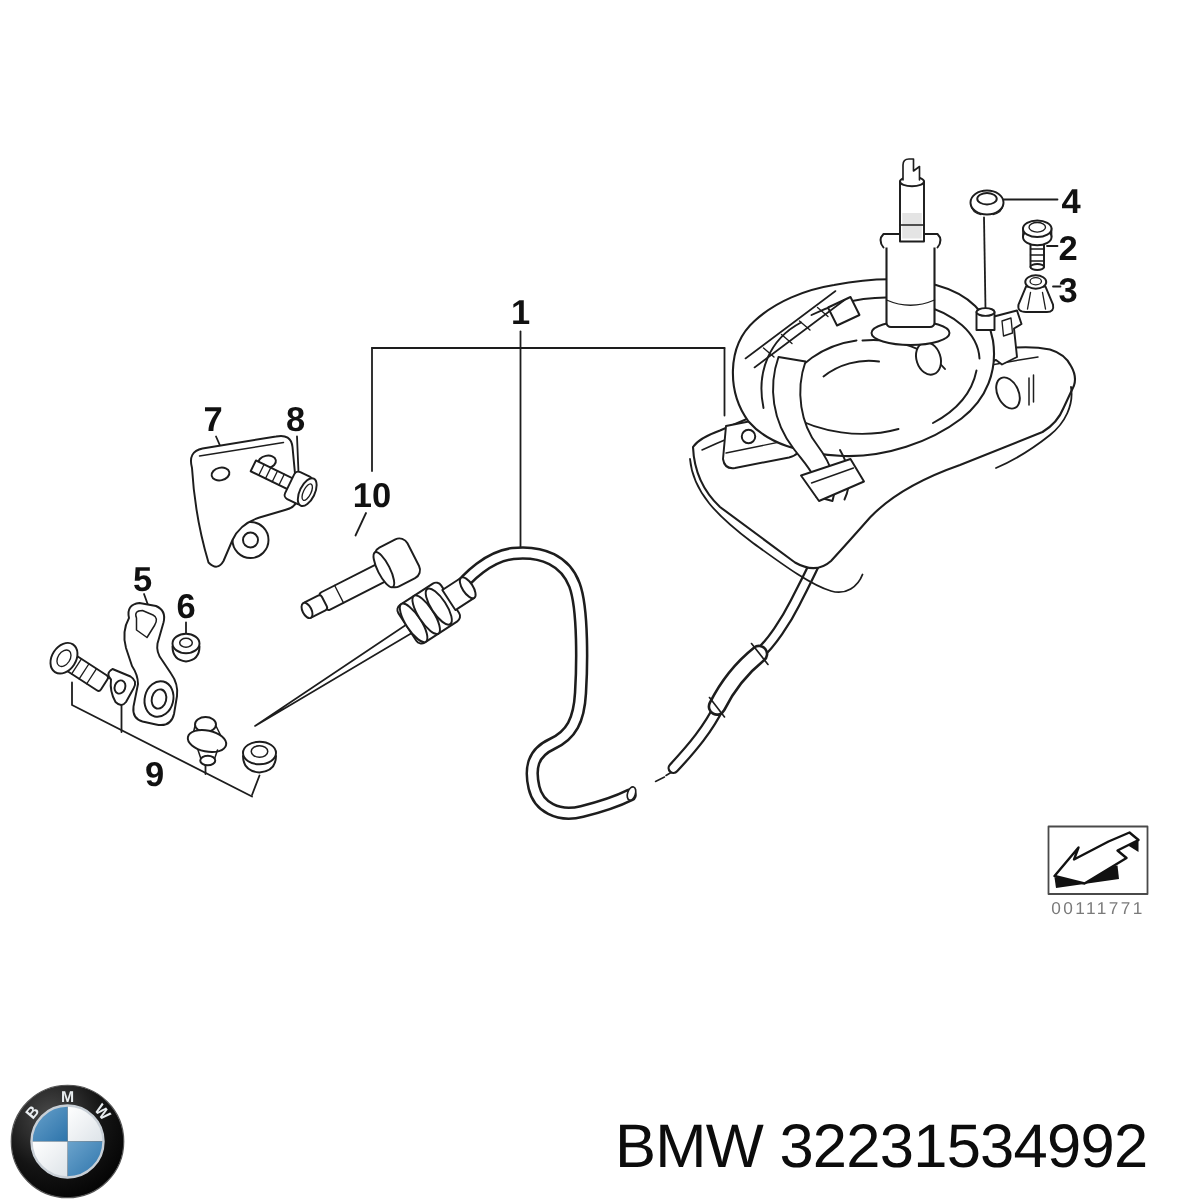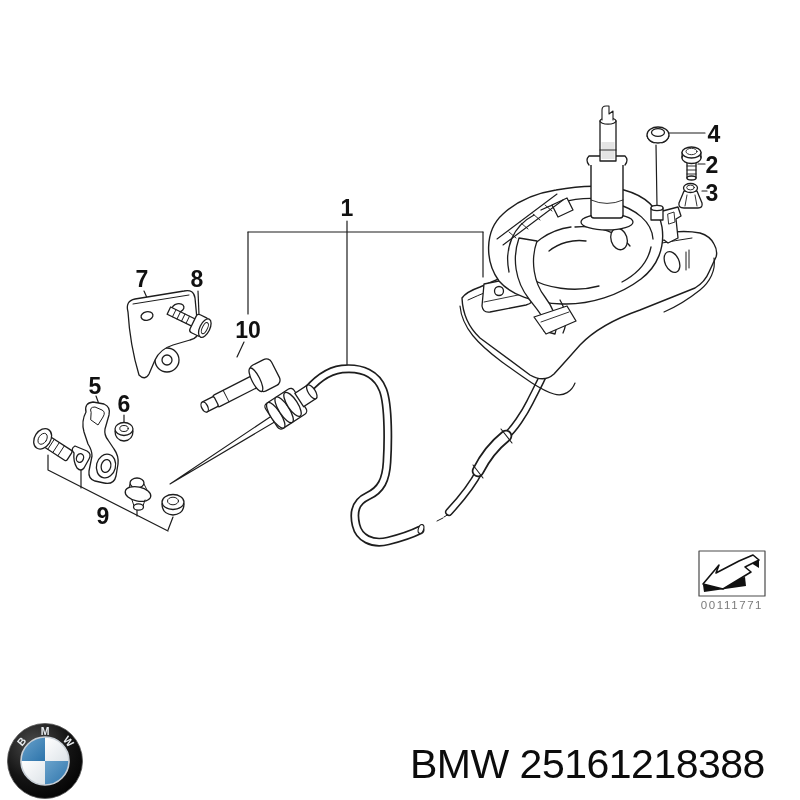--- a/index.html
+++ b/index.html
@@ -259,15 +259,15 @@
         <circle cx="41" cy="39" r="24" fill="none" stroke="#c8cfd6" stroke-width="1.6"></circle>
       </g>
       <g>
         <text class="logo-letter" x="17.6" y="23" text-anchor="middle" transform="rotate(-50 17.6 19.4)">B</text>
         <text class="logo-letter" x="41" y="12.5" text-anchor="middle">M</text>
         <text class="logo-letter" x="64.4" y="23" text-anchor="middle" transform="rotate(50 64.4 19.4)">W</text>
       </g>
     </svg>
   </div>
 
-  <div class="footer-part">BMW 25161218388</div>
+  <div class="footer-part">BMW 32231534992</div>
 
 </div>
 
 </body></html>

